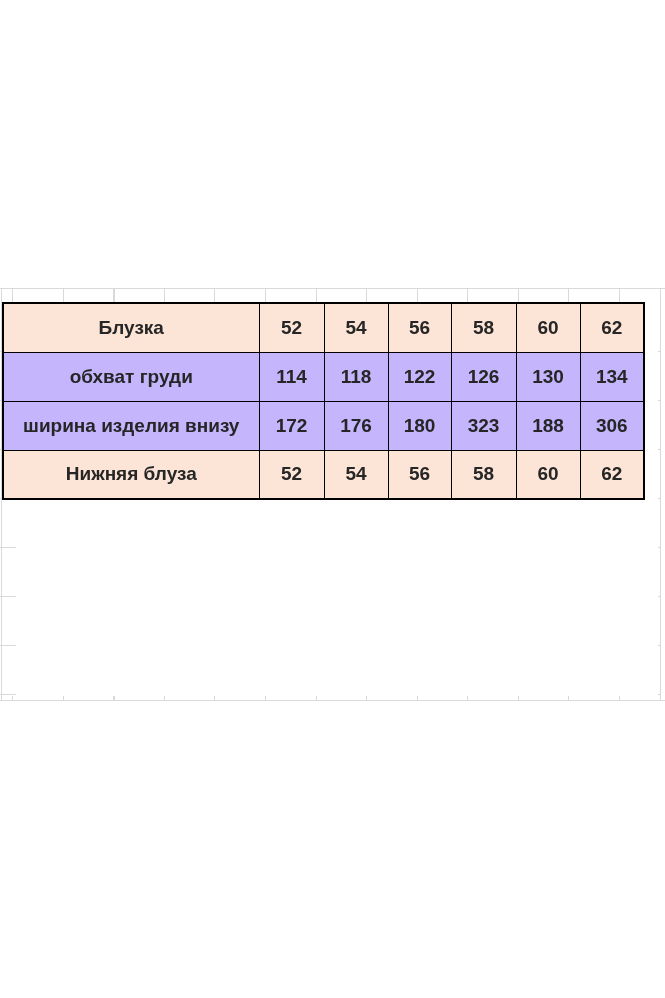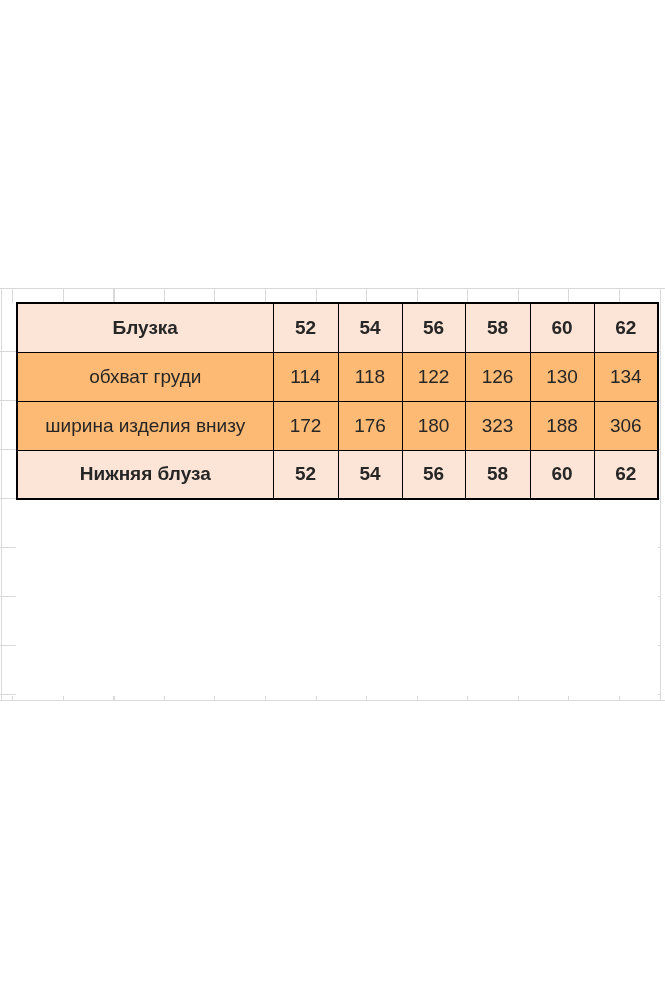--- a/index.html
+++ b/index.html
@@ -41,37 +41,37 @@
     position: absolute; top: 303px; height: 392px;
     background: repeating-linear-gradient(180deg,
       transparent 0px, transparent 48px,
       var(--gridline) 48px, var(--gridline) 49px);
   }
   .gl-left-stubs  { left: 0; width: 16px; }
   .gl-right-stubs { left: 658px; width: 3px; }
 
   table.size-chart {
     position: absolute;
-    left: 16px;
+    left: 2px;
     top: 302px;
     width: 642px;
     border-collapse: collapse;
     table-layout: fixed;
     border: 2px solid var(--table-border);
   }
   table.size-chart td, table.size-chart th {
     border: 1.5px solid var(--table-border);
     height: 49px;
     padding: 0;
     text-align: center;
     vertical-align: middle;
     font-size: 19px;
     color: var(--text);
-    font-weight: normal;
-    background: #fdba74;
+    font-weight: bold;
+    background: #c4b5fd;
     overflow: hidden;
     white-space: nowrap;
   }
   table.size-chart tr.header-row th {
     background: var(--header-fill);
     font-weight: bold;
   }
 </style>
 </head>
 <body>

